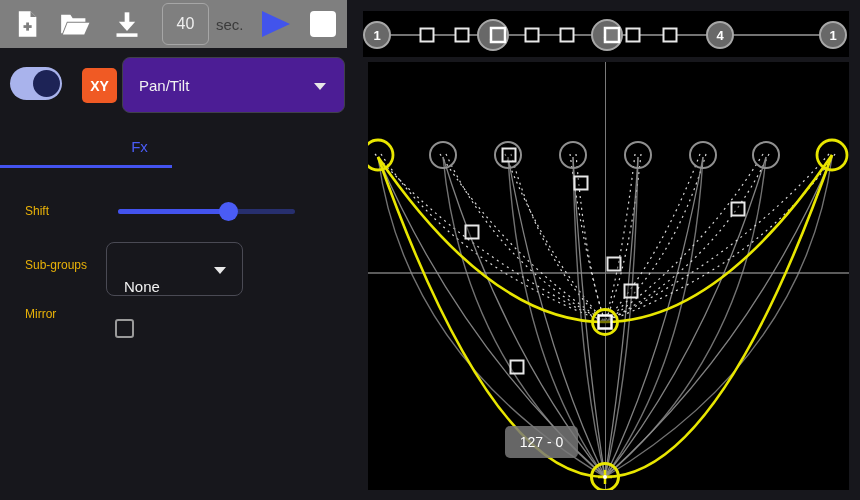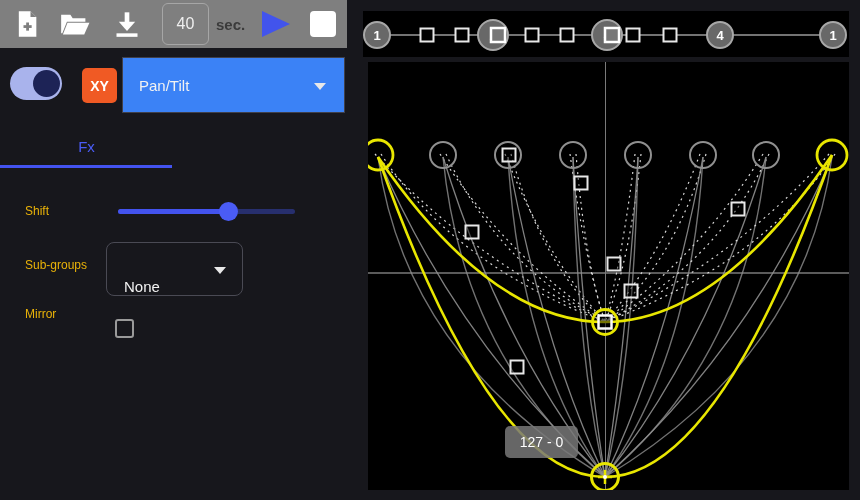--- a/index.html
+++ b/index.html
@@ -9,43 +9,43 @@
   
   #left-panel { position:absolute; left:0; top:0; width:347px; height:500px; background:#17171c; }
 
   #toolbar { position:absolute; left:0; top:0; width:347px; height:48px; background:#7f7f7f; }
   .tool-icon { position:absolute; top:10px; width:30px; height:28px; cursor:pointer; }
   .tool-icon svg { width:100%; height:100%; }
   #duration-input { position:absolute; left:162px; top:3px; width:47px; height:42px;
     border:1px solid #a6a6a6; border-radius:6px; background:transparent; color:#efefef;
     text-align:right; font-size:16px; display:flex; align-items:center; justify-content:center; }
   #duration-unit { position:absolute; left:216px; top:0; height:48px; display:flex; align-items:center;
-    color:#3b3b3b; font-size:15px; font-weight:bold; }
+    color:#3b3b3b; font-size:15px; font-weight:normal; }
   #play-button { position:absolute; left:262px; top:11px; width:0; height:0;
     border-left:28px solid #4254ec; border-top:13px solid transparent; border-bottom:13px solid transparent; cursor:pointer; }
   #stop-button { position:absolute; left:310px; top:11px; width:26px; height:26px;
     background:#ffffff; border-radius:4px; cursor:pointer; }
 
   
   #enable-toggle { position:absolute; left:10px; top:67px; width:52px; height:33px;
     background:#a9b3ec; border-radius:17px; cursor:pointer; }
   #enable-toggle .knob { position:absolute; right:2px; top:3px; width:27px; height:27px;
     border-radius:50%; background:#1d2356; }
   #xy-button { position:absolute; left:82px; top:68px; width:35px; height:35px; background:#f05a24;
     border-radius:5px; color:#ffffff; font-weight:bold; font-size:14px;
     display:flex; align-items:center; justify-content:center; cursor:pointer; }
   #mode-select { position:absolute; left:122px; top:57px; width:223px; height:56px;
-    background:#3b82f6; border:1px solid #40404a; border-radius:0;
+    background:#4c1d95; border:1px solid #40404a; border-radius:8px;
     display:flex; align-items:center; padding-left:16px; color:#f2f2f2; font-size:15px; cursor:pointer; }
   .chevron { width:0; height:0; border-left:6px solid transparent; border-right:6px solid transparent;
     border-top:7px solid #e8e8e8; }
   #mode-select .chevron { position:absolute; right:18px; top:25px; }
 
   
-  #tab-row { position:absolute; left:0; top:125px; width:347px; height:42px; display:flex; }
+  #tab-row { position:absolute; left:9px; top:125px; width:347px; height:42px; display:flex;padding-left:44px; }
   .tab { width:173px; display:flex; align-items:center; justify-content:center;
     font-size:15px; color:#e8e8e8; cursor:pointer; }
   .tab.active { color:#4a5cf5; }
   #tab-underline { position:absolute; left:0; top:165px; width:172px; height:3px; background:#4353f0; }
 
   
   .ctl-label { position:absolute; left:25px; color:#eab308; font-size:12px; }
   #shift-slider { position:absolute; left:118px; top:209px; width:177px; height:5px;
     background:#272f6e; border-radius:3px; cursor:pointer; }
   #shift-fill { position:absolute; left:0; top:0; height:5px; background:#4353ee; border-radius:3px; }

